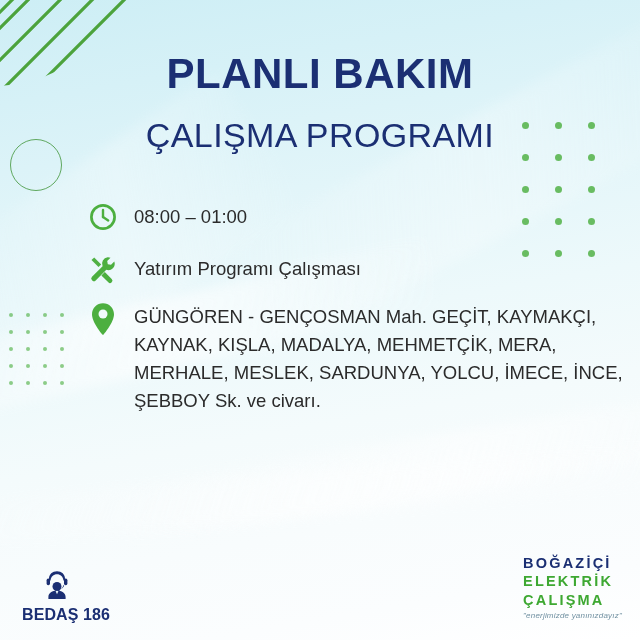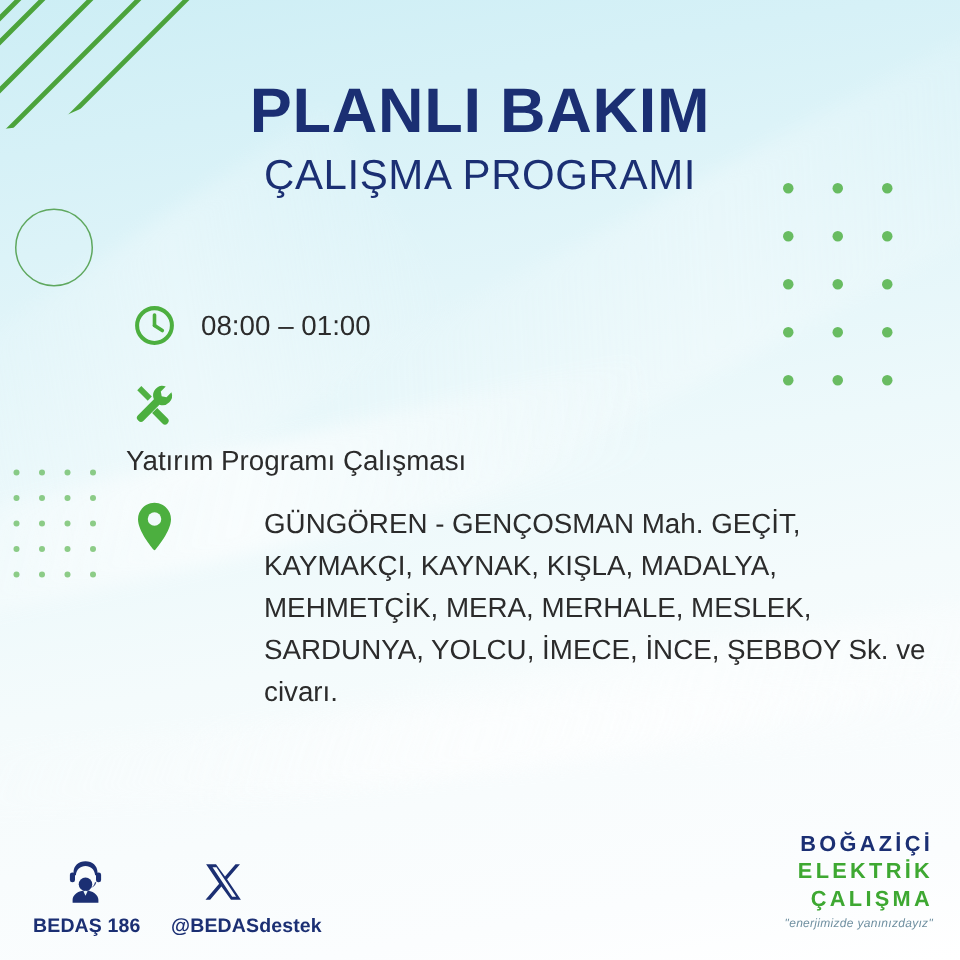--- a/index.html
+++ b/index.html
@@ -81,75 +81,75 @@
   .header { position:absolute; left:0; top:52px; width:640px; text-align:center; }
   .title-main {
     font-size: 42px;
     font-weight: 800;
     letter-spacing: 0.5px;
     color: #1b2f73;
     line-height: 1.04;
     font-family:"Liberation Sans", sans-serif;
   }
   .title-sub {
-    font-size: 28px;
+    font-size: 34px;
     font-weight: 500;
     letter-spacing: 0.4px;
     color: #1b2f73;
     line-height: 1.22;
-    margin-top: 4px;
+    margin-top: 19px;
     font-family:"Liberation Sans", sans-serif;
   }
 
   
   .info { position:absolute; left:84px; top:198px; width:546px; }
   .row { display:flex; align-items:flex-start; margin-bottom:10px; }
   .row .ico {
     flex: 0 0 38px;
     width:38px; height:38px;
     display:flex; align-items:center; justify-content:center;
     margin-right:12px;
   }
   .row .txt {
     color:#2b2b2b;
     font-size:18.5px;
     line-height:27px;
     padding-top:5px;
     font-family:"Liberation Sans", sans-serif;
   }
-  .row.address .txt { line-height:28px; padding-top:3px;margin-left:42px; }
+  .row.address .txt { line-height:28px; padding-top:3px; }
   .row.address { margin-top:2px; }
   .row.date { margin-bottom:11px; }
   .row.time { margin-bottom:14px; }
-  .row.work { margin-bottom:12px;flex-direction:column; }
+  .row.work { margin-bottom:12px; }
 
   
   .footer { position:absolute; left:0; bottom:0; width:640px; height:90px; }
   .footer-items {
     position:absolute; left:22px; bottom:16px;
     display:flex; align-items:flex-end; gap:22px;
   }
   .f-item { width:70px; text-align:center; }
   .f-item .f-ico { height:34px; display:flex; align-items:center; justify-content:center; }
   .f-item .f-lbl {
     margin-top:4px;
-    font-size:13px;
+    font-size:16px;
     font-weight:700;
     color:#1b2f73;
     letter-spacing:0.1px;
     font-family:"Liberation Sans", sans-serif;
     white-space:nowrap;
     text-align:right;
   }
   .f-item.web .f-lbl, .f-item.x .f-lbl { font-weight:600; }
 
   
   .brand {
     position:absolute; right:18px; bottom:20px;
-    text-align:right;
+    text-align:left;
     line-height:1;
   }
   .brand .b1 {
     font-size:14.5px; font-weight:800; color:#1b2f73;
     letter-spacing:2.2px; font-family:"Liberation Sans", sans-serif;
   }
   .brand .b2, .brand .b3 {
     font-size:14.5px; font-weight:700; color:#3ea832;
     letter-spacing:2.2px; margin-top:4px; font-family:"Liberation Sans", sans-serif;
   }
@@ -296,28 +296,20 @@
               <path d="M15 13.0a4.5 4.5 0 1 0 0 9.0 4.5 4.5 0 0 0 0-9.0z"></path>
               <path d="M15 21.6c-4.7 0-8.6 2.8-8.6 6.3v2.0h17.2v-2.0c0-3.5-3.9-6.3-8.6-6.3z"></path>
               <path d="M13.6 22.2 15 25.2l1.4-3.0-1.4-0.4z" fill="#eaf7fa"></path>
             </g>
           </svg>
         </div>
         <div class="f-lbl">BEDAŞ 186</div>
       </div>
 
 
-      <div class="f-item x">
-        <div class="f-ico">
-          <svg width="28" height="28" viewBox="0 0 28 28">
-            <path d="M2.4 2.2h6.6l6.0 8.1 7.0-8.1h3.0l-8.6 10.0 9.2 13.6h-6.6l-6.4-8.8-7.5 8.8H2.0l9.1-10.6L2.4 2.2zm4.3 2.0 13.1 19.6h2.6L9.3 4.2H6.7z" fill="#1b2f73"></path>
-          </svg>
-        </div>
-        <div class="f-lbl">@BEDASdestek</div>
-      </div>
 
     </div>
 
     <div class="brand">
       <div class="b1">BOĞAZİÇİ</div>
       <div class="b2">ELEKTRİK</div>
       <div class="b3">ÇALIŞMA</div>
       <div class="b4">"enerjimizde yanınızdayız"</div>
     </div>
 

